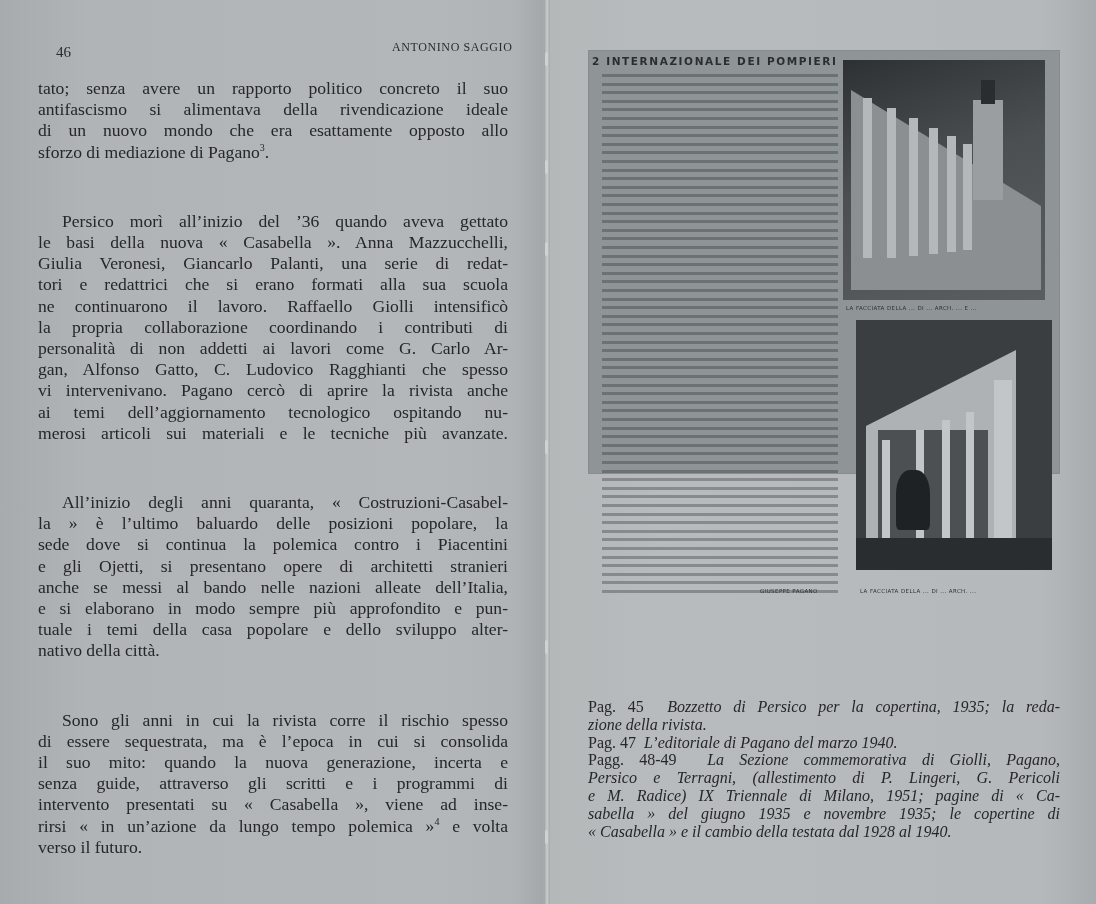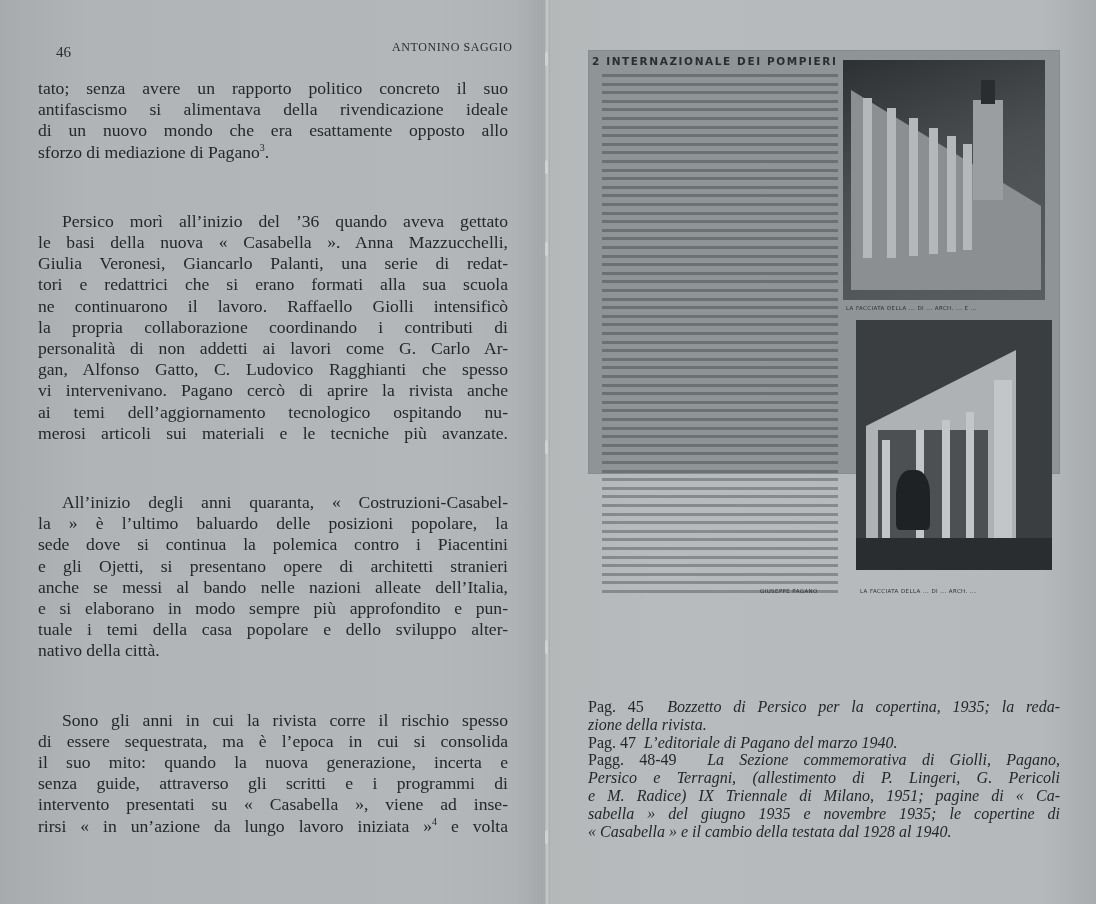--- a/index.html
+++ b/index.html
@@ -112,21 +112,22 @@
         <span class="line"><span>e gli Ojetti, si presentano opere di architetti stranieri</span></span>
         <span class="line"><span>anche se messi al bando nelle nazioni alleate dell’Italia,</span></span>
         <span class="line"><span>e si elaborano in modo sempre più approfondito e pun-</span></span>
         <span class="line"><span>tuale i temi della casa popolare e dello sviluppo alter-</span></span>
         <span class="line last"><span>nativo della città.</span></span>
         <span class="line indent"><span>Sono gli anni in cui la rivista corre il rischio spesso</span></span>
         <span class="line"><span>di essere sequestrata, ma è l’epoca in cui si consolida</span></span>
         <span class="line"><span>il suo mito: quando la nuova generazione, incerta e</span></span>
         <span class="line"><span>senza guide, attraverso gli scritti e i programmi di</span></span>
         <span class="line"><span>intervento presentati su « Casabella », viene ad inse-</span></span>
-        <span class="line"><span>rirsi « in un’azione da lungo lavoro iniziata »</span><sup>4</sup> e volta</span>
+        <span class="line"><span>rirsi « in un’azione da lungo tempo polemica »</span><sup>4</sup> e volta</span>
+        <span class="line last"><span>verso il futuro.</span></span>
       </div>
   </div>
 
   <div class="gutter"></div>
   <div class="stitch" style="top:52px"></div>
   <div class="stitch" style="top:160px"></div>
   <div class="stitch" style="top:242px"></div>
   <div class="stitch" style="top:440px"></div>
   <div class="stitch" style="top:640px"></div>
   <div class="stitch" style="top:830px"></div>

